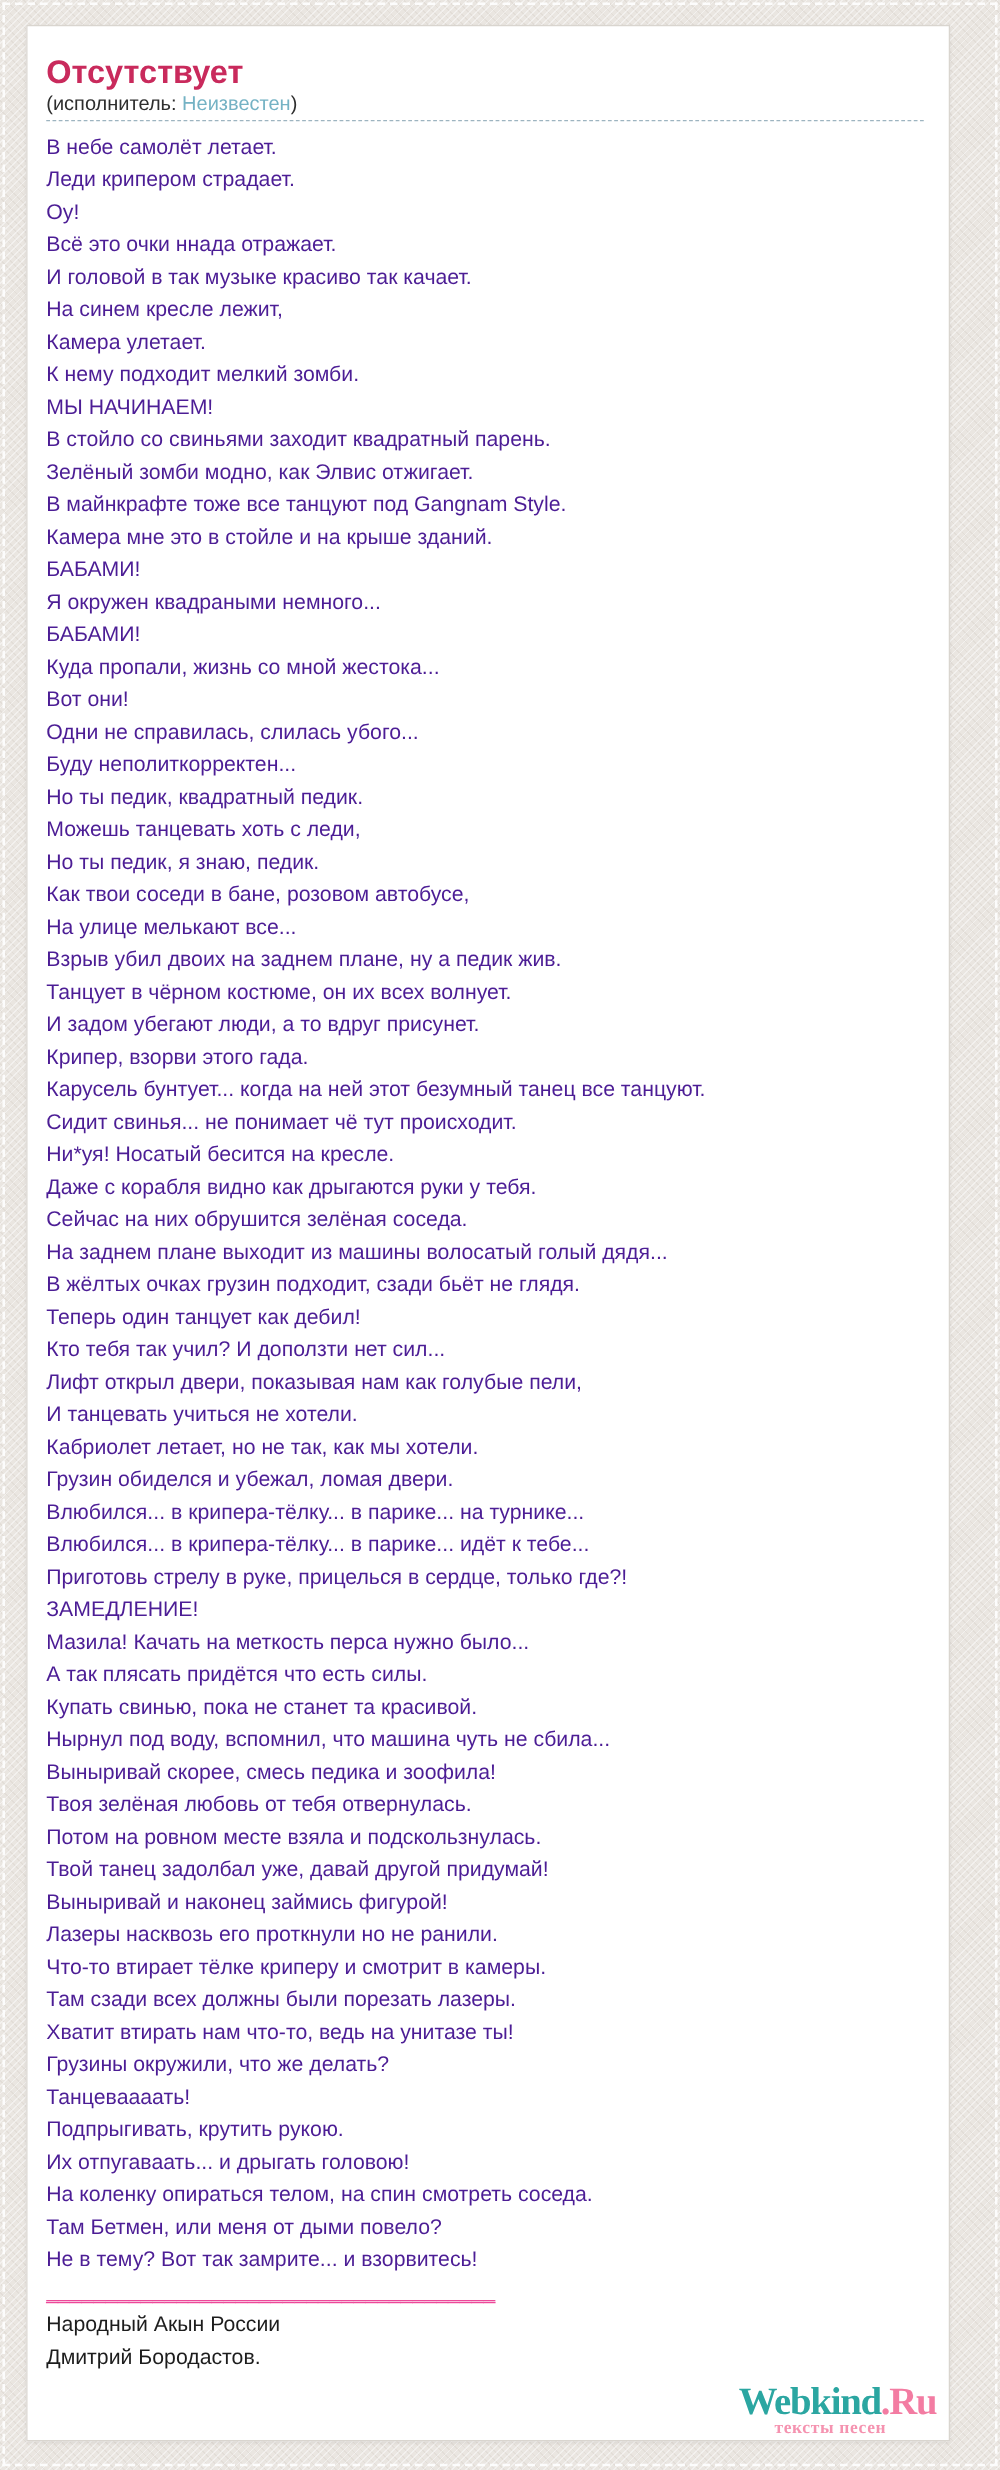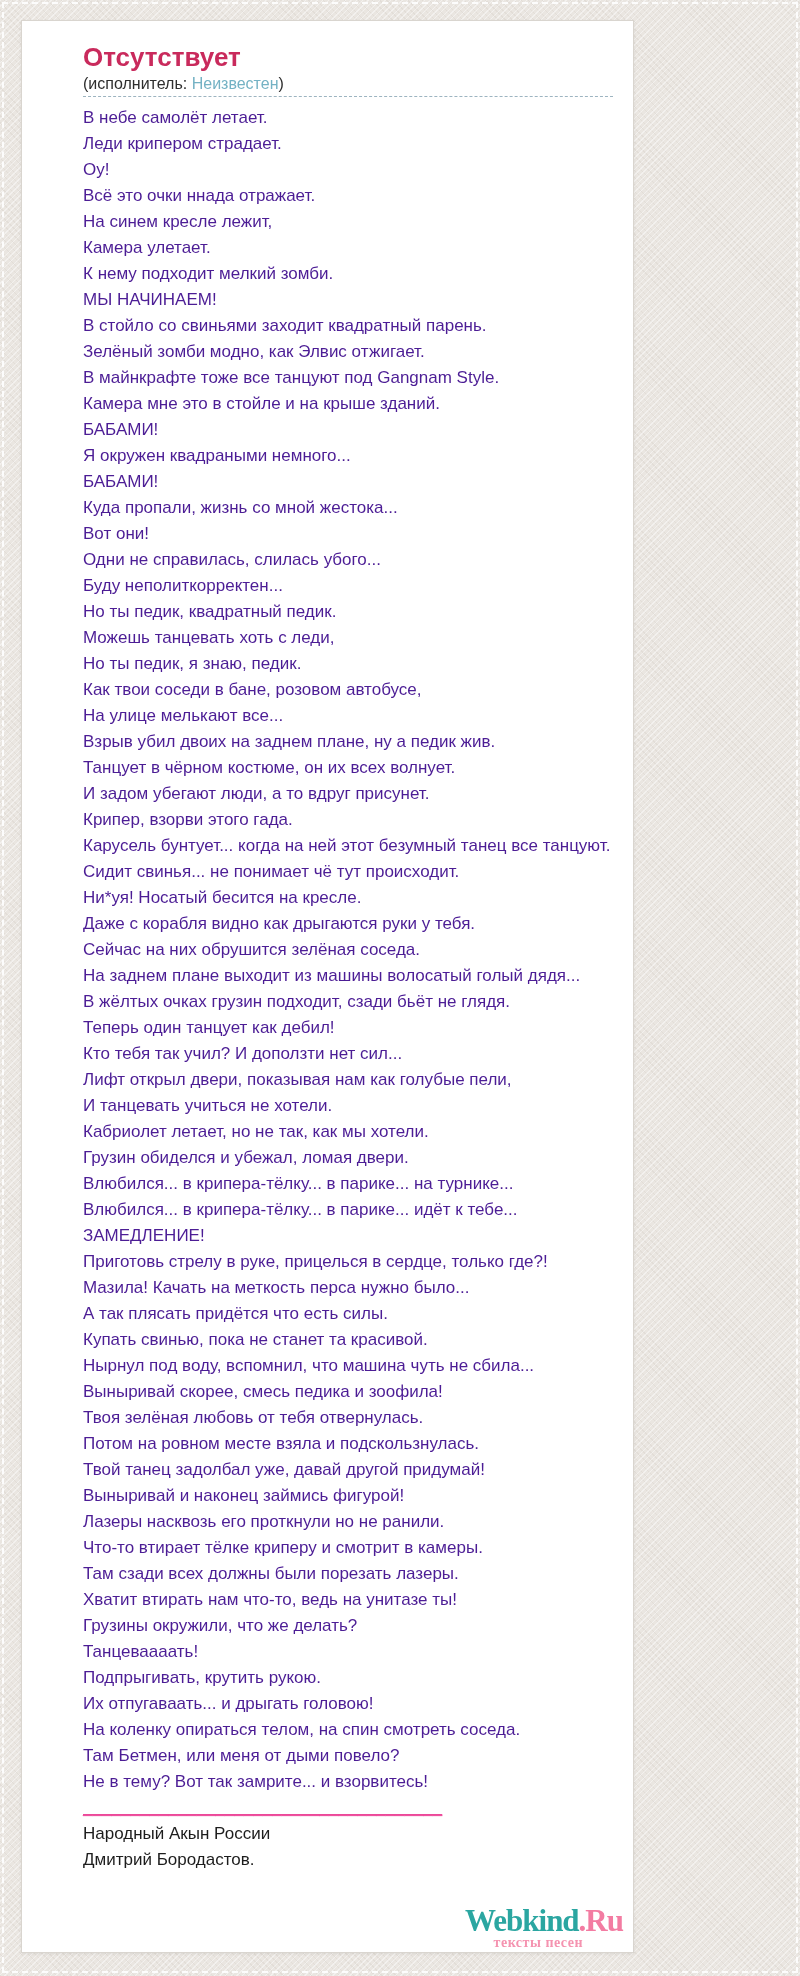--- a/index.html
+++ b/index.html
@@ -11,25 +11,24 @@
       repeating-linear-gradient(135deg, rgba(255,255,255,0.45) 0px, rgba(255,255,255,0.45) 1px, transparent 1px, transparent 4px),
       repeating-linear-gradient(45deg, rgba(209,202,194,0.30) 0px, rgba(209,202,194,0.30) 1px, transparent 1px, transparent 5px);
     font-family:"Liberation Sans", sans-serif;
   }
   .bg-frame {
     position:absolute; left:2px; top:2px; right:2px; bottom:3px;
     border:2px dashed rgba(255,255,255,0.9);
     pointer-events:none; z-index:0;
   }
   .card {
-    position:absolute; left:21px; top:20px; width:613px; height:1933px;
+    position:absolute; left:21px; top:20px; width:739px; height:1933px;
     background:#ffffff; border:1px solid #d9d5cf;
     box-shadow:0 1px 3px rgba(0,0,0,0.07);
     z-index:1;
-    padding-left:46px;
   }
   .card-inner { padding:21px 20px 0 15px; }
   .title {
     margin:0; font-size:26px; line-height:30px; font-weight:bold;
     color:#c92a5c; cursor:pointer;
   }
   .performer { margin-top:2px; font-size:16px; line-height:19px; color:#2e2e2e; }
   .performer-link { color:#74b2c4; text-decoration:none; cursor:pointer; }
   .separator { border-bottom:1px dashed #9db4c0; margin-top:3px; }
   .lyrics { margin-top:8px; font-size:17px; line-height:26px; color:#4c1d95; }
@@ -53,20 +52,21 @@
 <div class="card">
   <div class="card-inner">
     <h1 class="title">Отсутствует</h1>
     <div class="performer"><span>(исполнитель:</span> <a class="performer-link">Неизвестен</a><span>)</span></div>
     <div class="separator"></div>
     <div class="lyrics">
         <div>В небе самолёт летает.</div>
         <div>Леди крипером страдает.</div>
         <div>Оу!</div>
         <div>Всё это очки ннада отражает.</div>
+        <div>И головой в так музыке красиво так качает.</div>
         <div>На синем кресле лежит,</div>
         <div>Камера улетает.</div>
         <div>К нему подходит мелкий зомби.</div>
         <div>МЫ НАЧИНАЕМ!</div>
         <div>В стойло со свиньями заходит квадратный парень.</div>
         <div>Зелёный зомби модно, как Элвис отжигает.</div>
         <div>В майнкрафте тоже все танцуют под Gangnam Style.</div>
         <div>Камера мне это в стойле и на крыше зданий.</div>
         <div>БАБАМИ!</div>
         <div>Я окружен квадраными немного...</div>
@@ -92,22 +92,22 @@
         <div>На заднем плане выходит из машины волосатый голый дядя...</div>
         <div>В жёлтых очках грузин подходит, сзади бьёт не глядя.</div>
         <div>Теперь один танцует как дебил!</div>
         <div>Кто тебя так учил? И доползти нет сил...</div>
         <div>Лифт открыл двери, показывая нам как голубые пели,</div>
         <div>И танцевать учиться не хотели.</div>
         <div>Кабриолет летает, но не так, как мы хотели.</div>
         <div>Грузин обиделся и убежал, ломая двери.</div>
         <div>Влюбился... в крипера-тёлку... в парике... на турнике...</div>
         <div>Влюбился... в крипера-тёлку... в парике... идёт к тебе...</div>
+        <div>Приготовь стрелу в руке, прицелься в сердце, только где?!</div>
         <div>ЗАМЕДЛЕНИЕ!</div>
-        <div>Приготовь стрелу в руке, прицелься в сердце, только где?!</div>
         <div>Мазила! Качать на меткость перса нужно было...</div>
         <div>А так плясать придётся что есть силы.</div>
         <div>Купать свинью, пока не станет та красивой.</div>
         <div>Нырнул под воду, вспомнил, что машина чуть не сбила...</div>
         <div>Выныривай скорее, смесь педика и зоофила!</div>
         <div>Твоя зелёная любовь от тебя отвернулась.</div>
         <div>Потом на ровном месте взяла и подскользнулась.</div>
         <div>Твой танец задолбал уже, давай другой придумай!</div>
         <div>Выныривай и наконец займись фигурой!</div>
         <div>Лазеры насквозь его проткнули но не ранили.</div>

